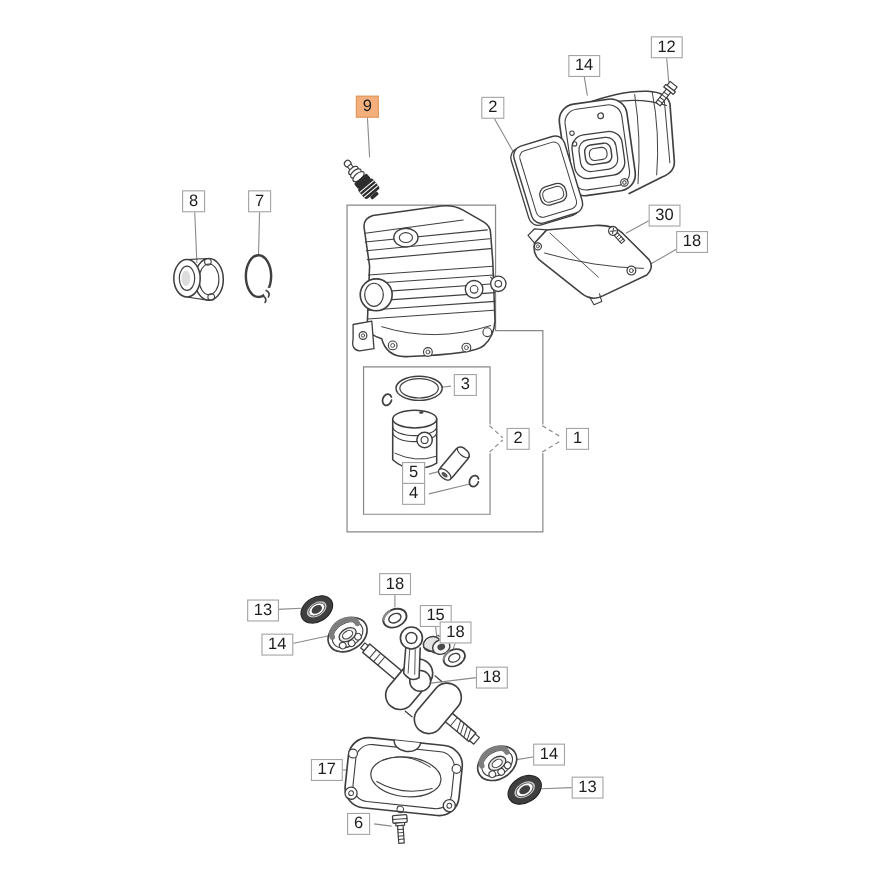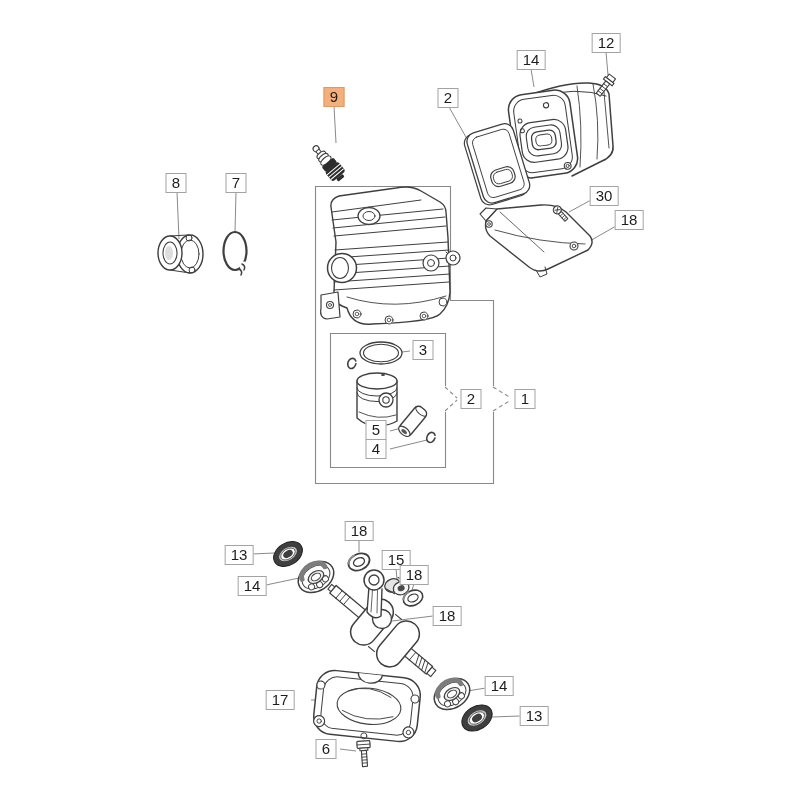--- a/index.html
+++ b/index.html
@@ -290,17 +290,17 @@
   <div class="label" style="left:471px;top:399px">2</div>
   <div class="label" style="left:525px;top:399px">1</div>
   <div class="label" style="left:376px;top:430px">5</div>
   <div class="label" style="left:376px;top:449px">4</div>
   <div class="label" style="left:359px;top:531px">18</div>
   <div class="label" style="left:239px;top:555px">13</div>
   <div class="label" style="left:396px;top:560px">15</div>
   <div class="label" style="left:414px;top:575px">18</div>
   <div class="label" style="left:252px;top:586px">14</div>
   <div class="label" style="left:447px;top:616px">18</div>
-  <div class="label" style="left:280px;top:700px">17</div>
+  <div class="label" style="left:297px;top:700px">17</div>
   <div class="label" style="left:499px;top:686px">14</div>
   <div class="label" style="left:534px;top:716px">13</div>
   <div class="label" style="left:326px;top:749px">6</div>
 </div>
 
 </body></html>

